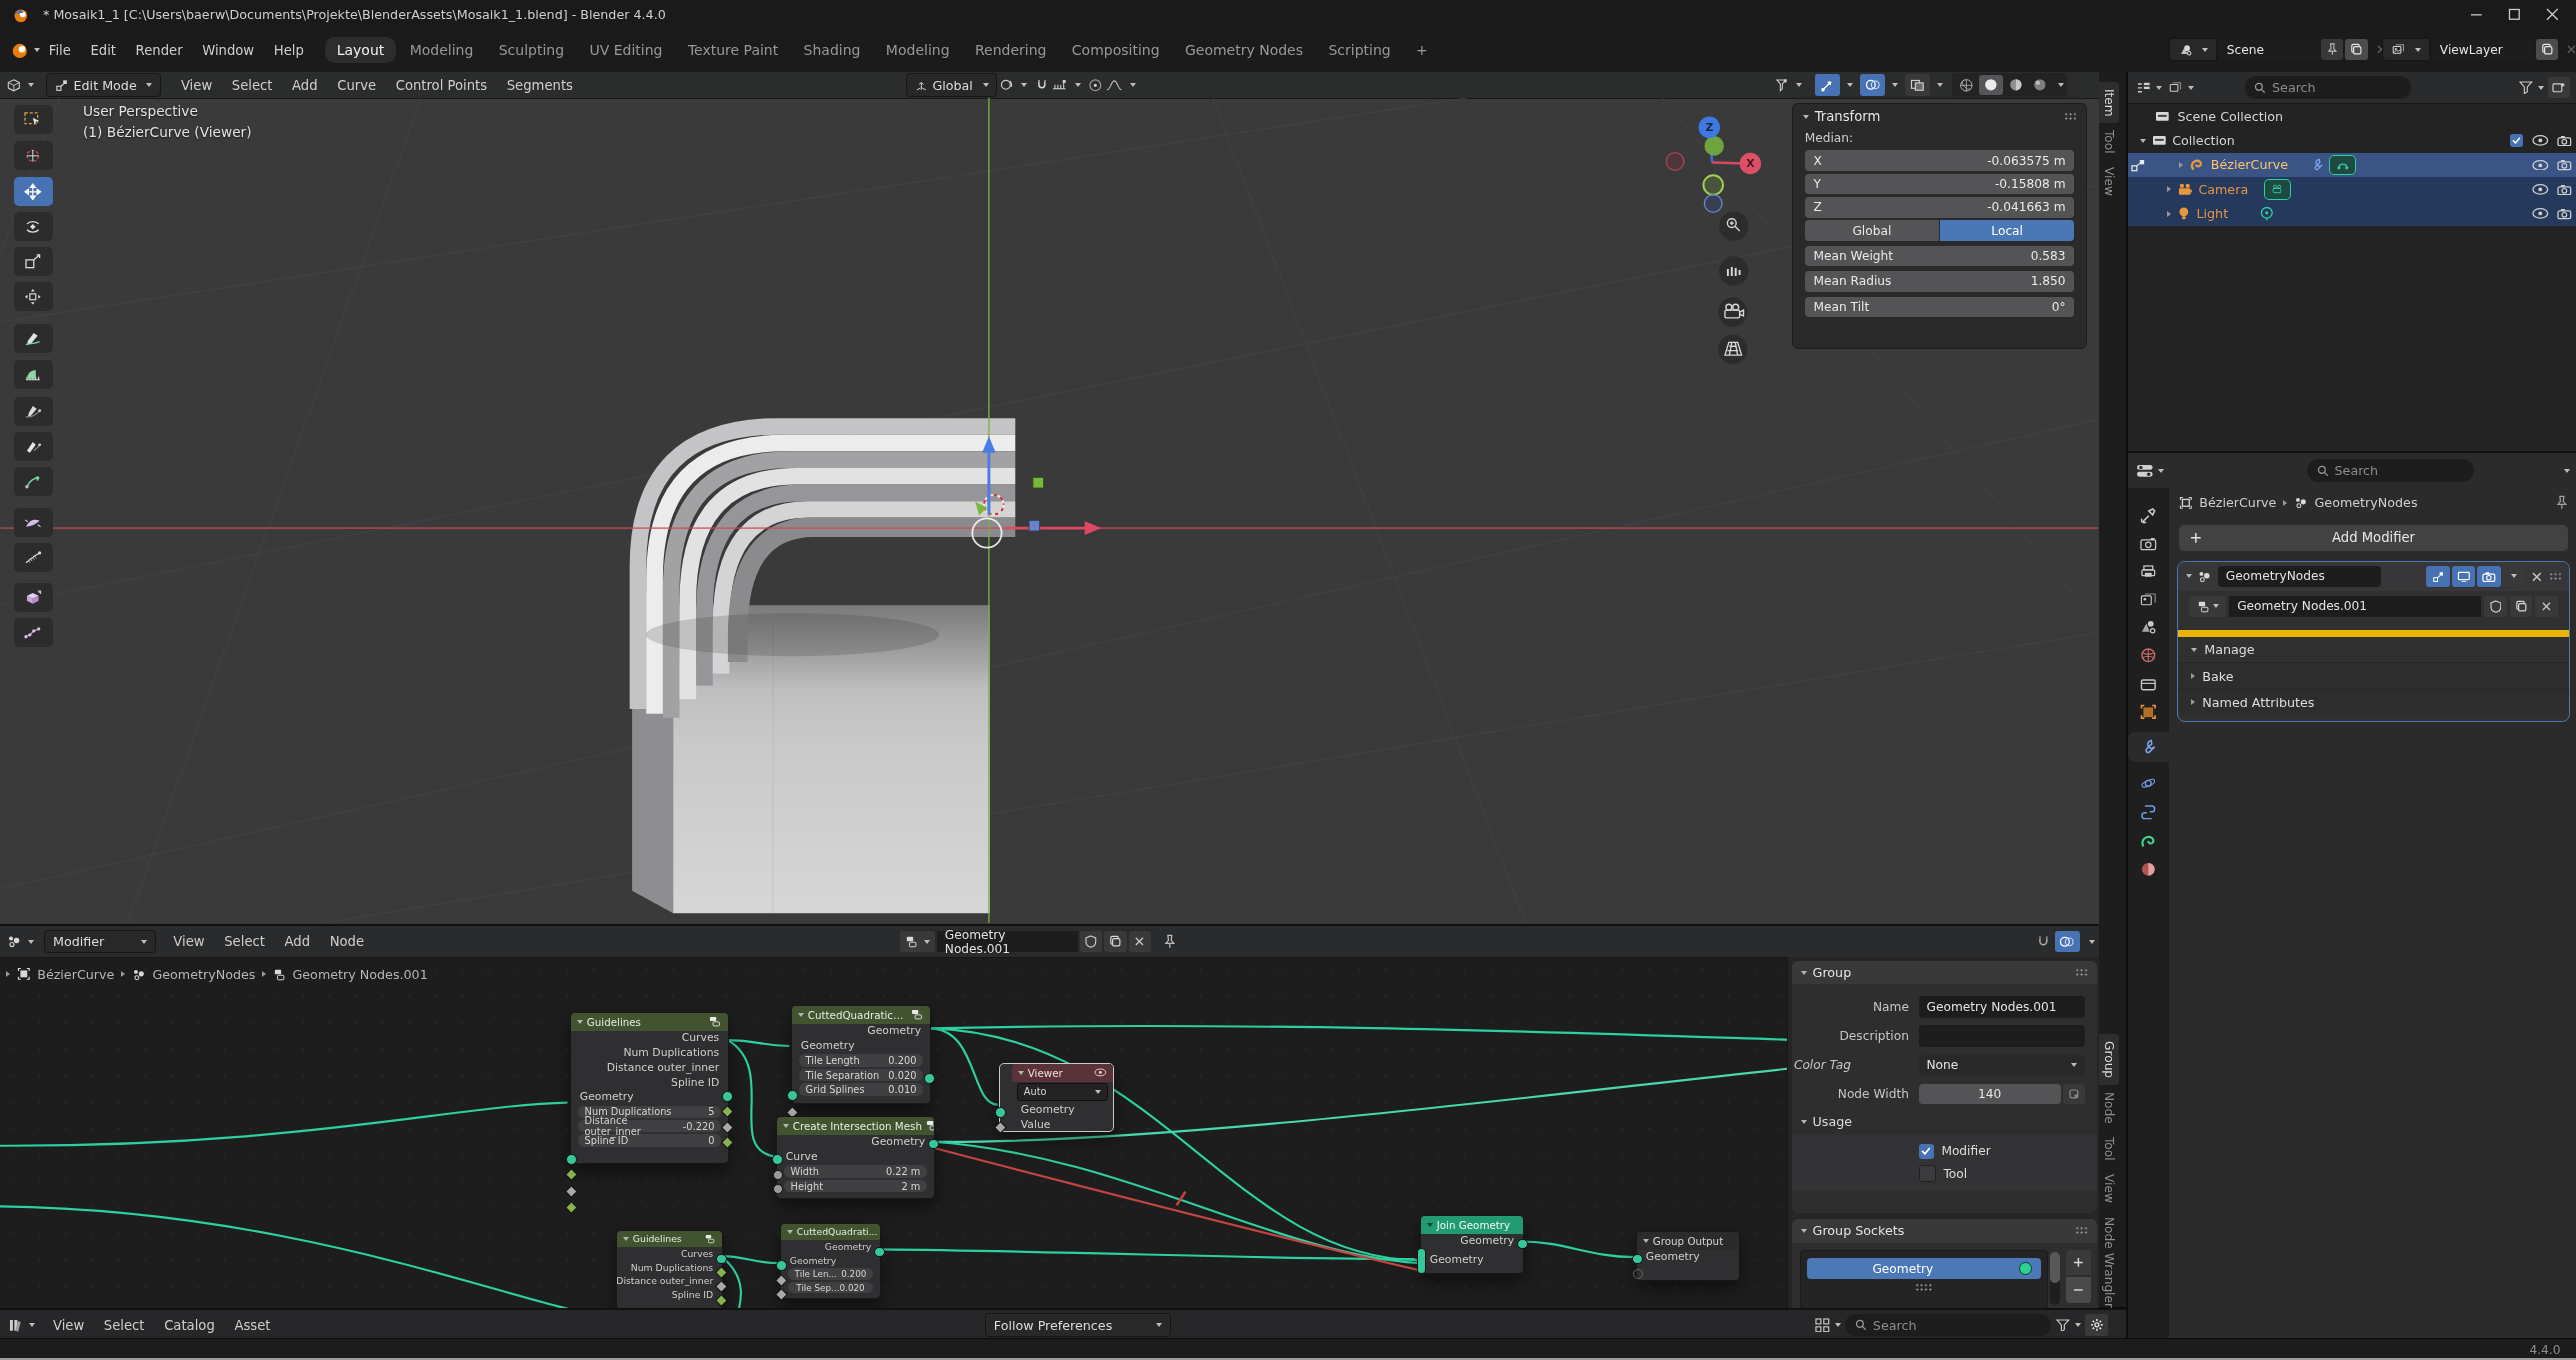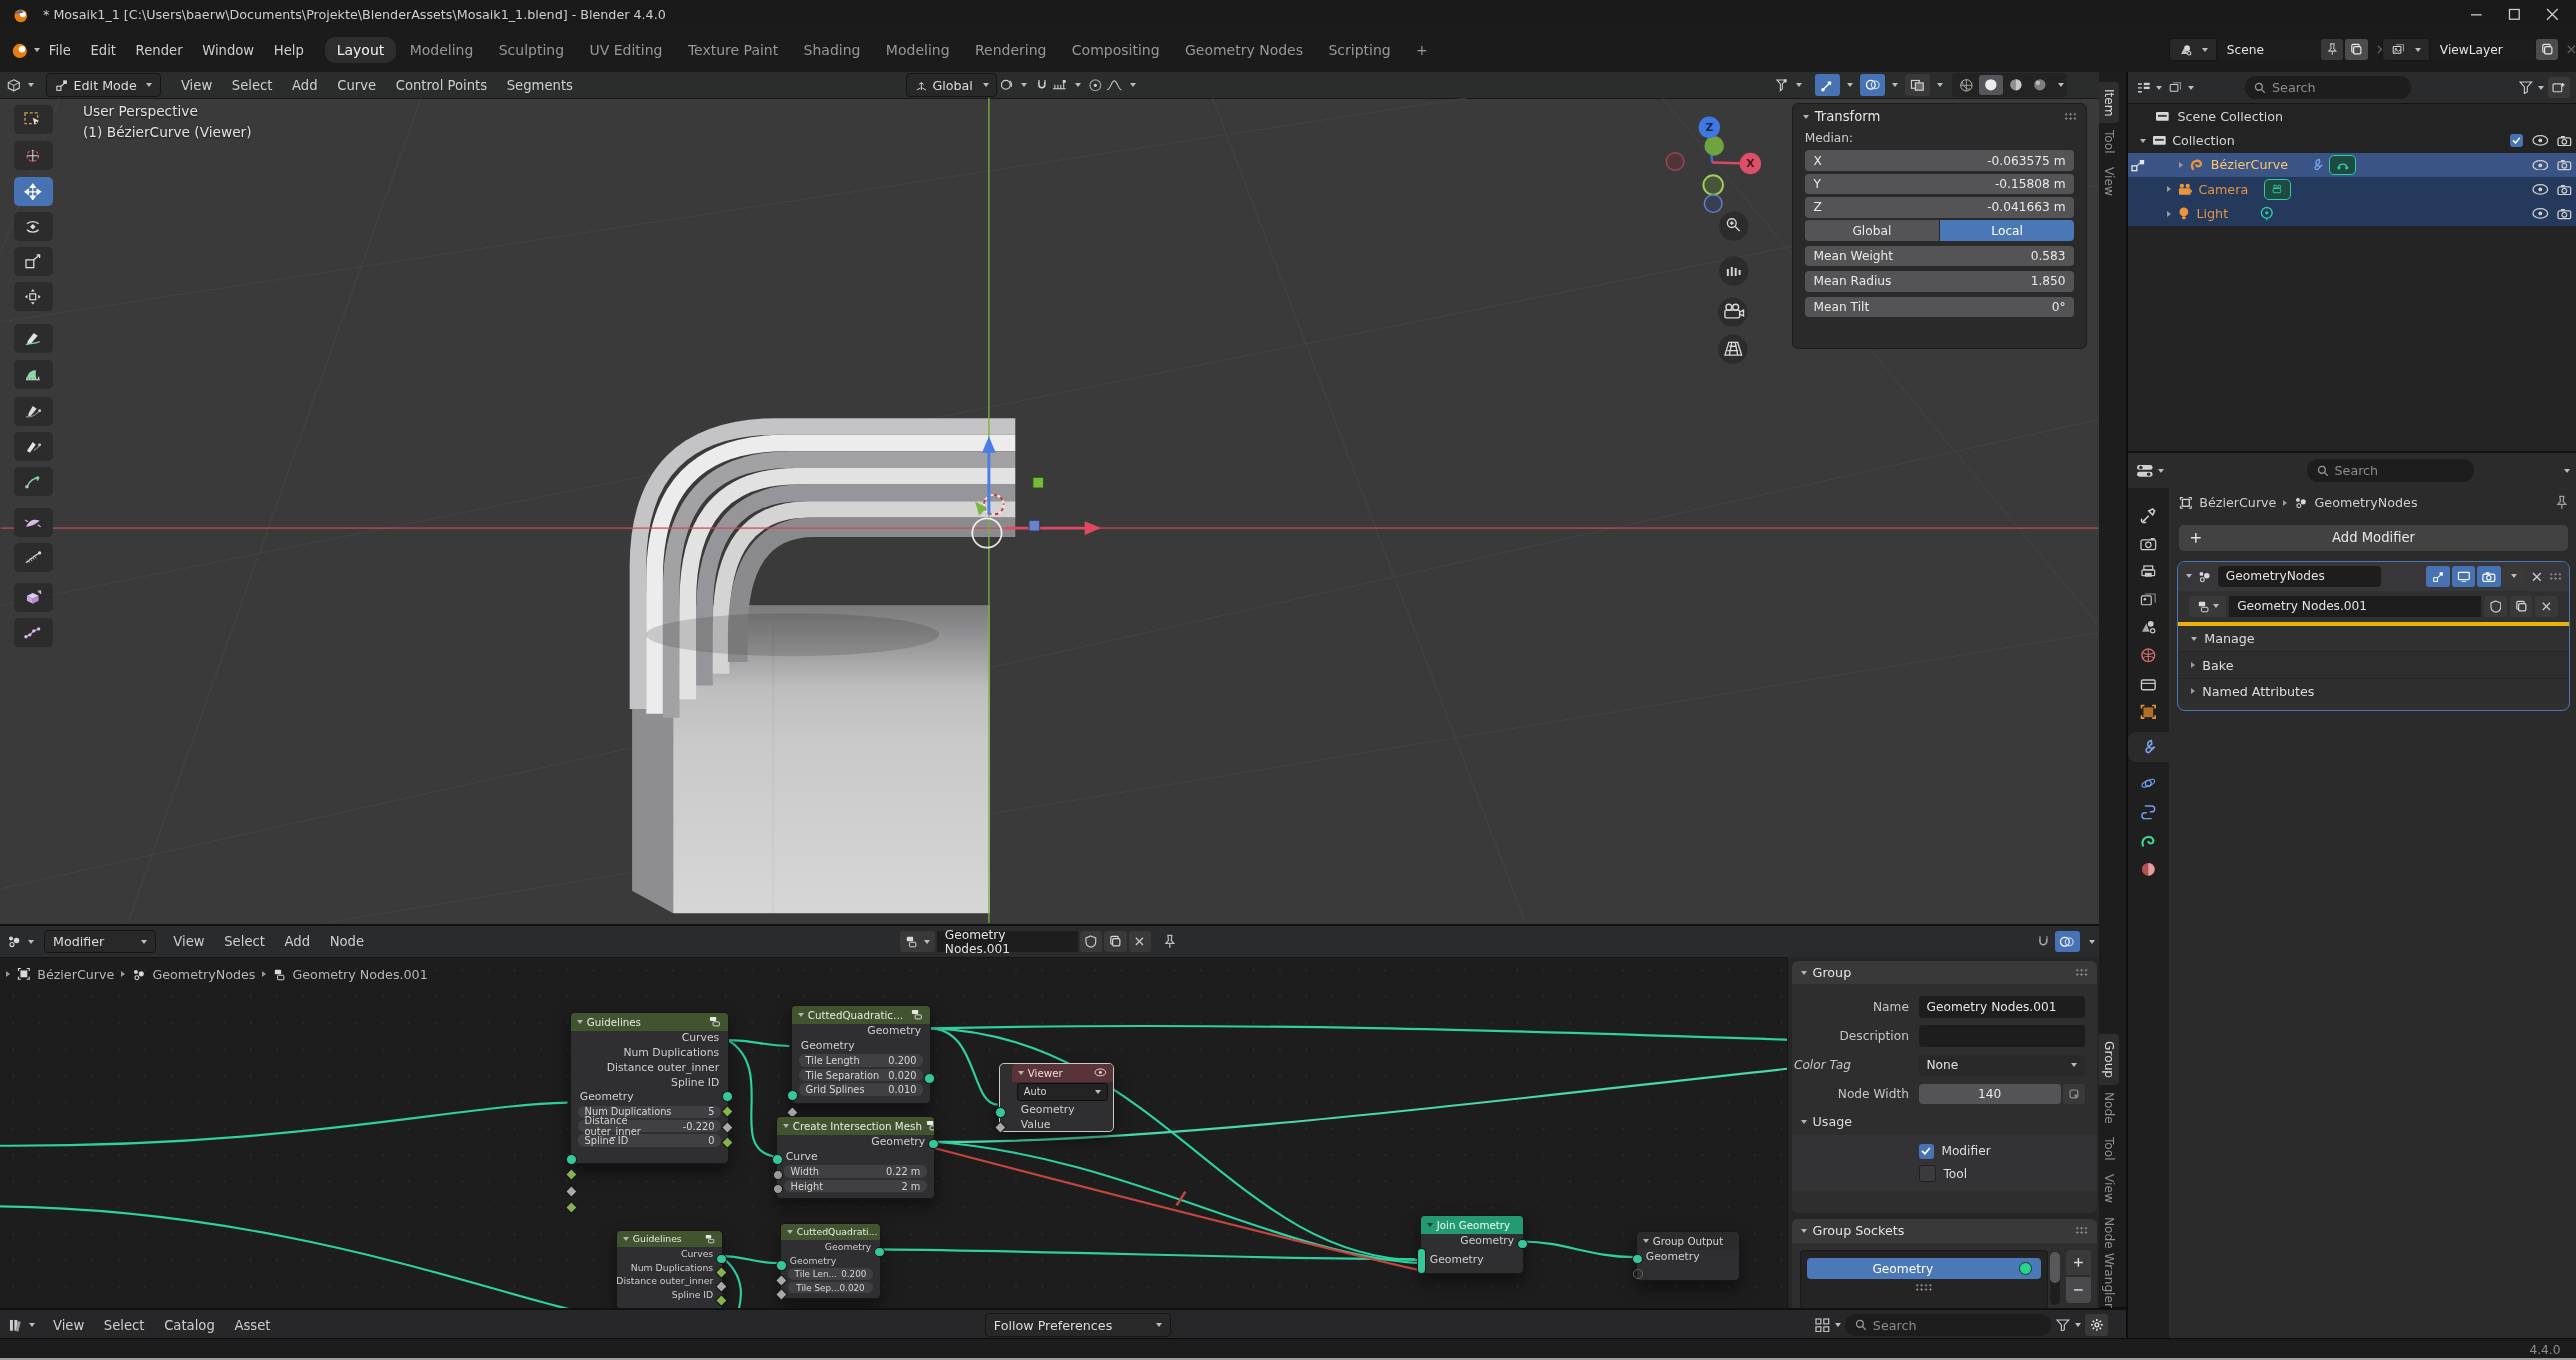--- a/index.html
+++ b/index.html
@@ -1298,21 +1298,21 @@
                 <rect x="4" y="4" width="8" height="8" rx="1.5" fill="none" stroke="#d8d8d8" stroke-width="1.3"></rect>
                 <path d="M10 4 V2.5 A1 1 0 0 0 9 1.5 H3.5 A1.5 1.5 0 0 0 2 3 V9 a1 1 0 0 0 1 1 H4" fill="none" stroke="#d8d8d8" stroke-width="1.3"></path>
               </svg>
             </span>
           <span class="gbtn">
               <svg width="10.8" height="10.8" viewBox="0 0 12 12">
                 <path d="M2 2 L10 10 M10 2 L2 10" stroke="#c9c9c9" stroke-width="1.4"></path>
               </svg>
             </span>
         </div>
-        <div class="fx" style="height:25.4px;padding:0 13.7px;gap:6.8px;border-top:4px solid #eab308;">
+        <div class="fx" style="height:25.4px;padding:0 13.7px;gap:6.8px;border-top:7px solid #eab308;margin-top:8px;">
           <span class="card"></span>
             <span style="font-size:12.7px;color:#dedede;">Manage</span>
         </div>
         <div class="fx" style="height:25.4px;padding:0 13.7px;gap:6.8px;border-top:1px solid #262627;background:#2d2d2e;">
           <span class="carr"></span>
             <span style="font-size:12.7px;color:#dedede;">Bake</span>
         </div>
         <div class="fx" style="height:25.4px;padding:0 13.7px;gap:6.8px;border-top:1px solid #262627;background:#2d2d2e;border-radius:0 0 6.8px 6.8px;">
           <span class="carr"></span>
             <span style="font-size:12.7px;color:#dedede;">Named Attributes</span>

